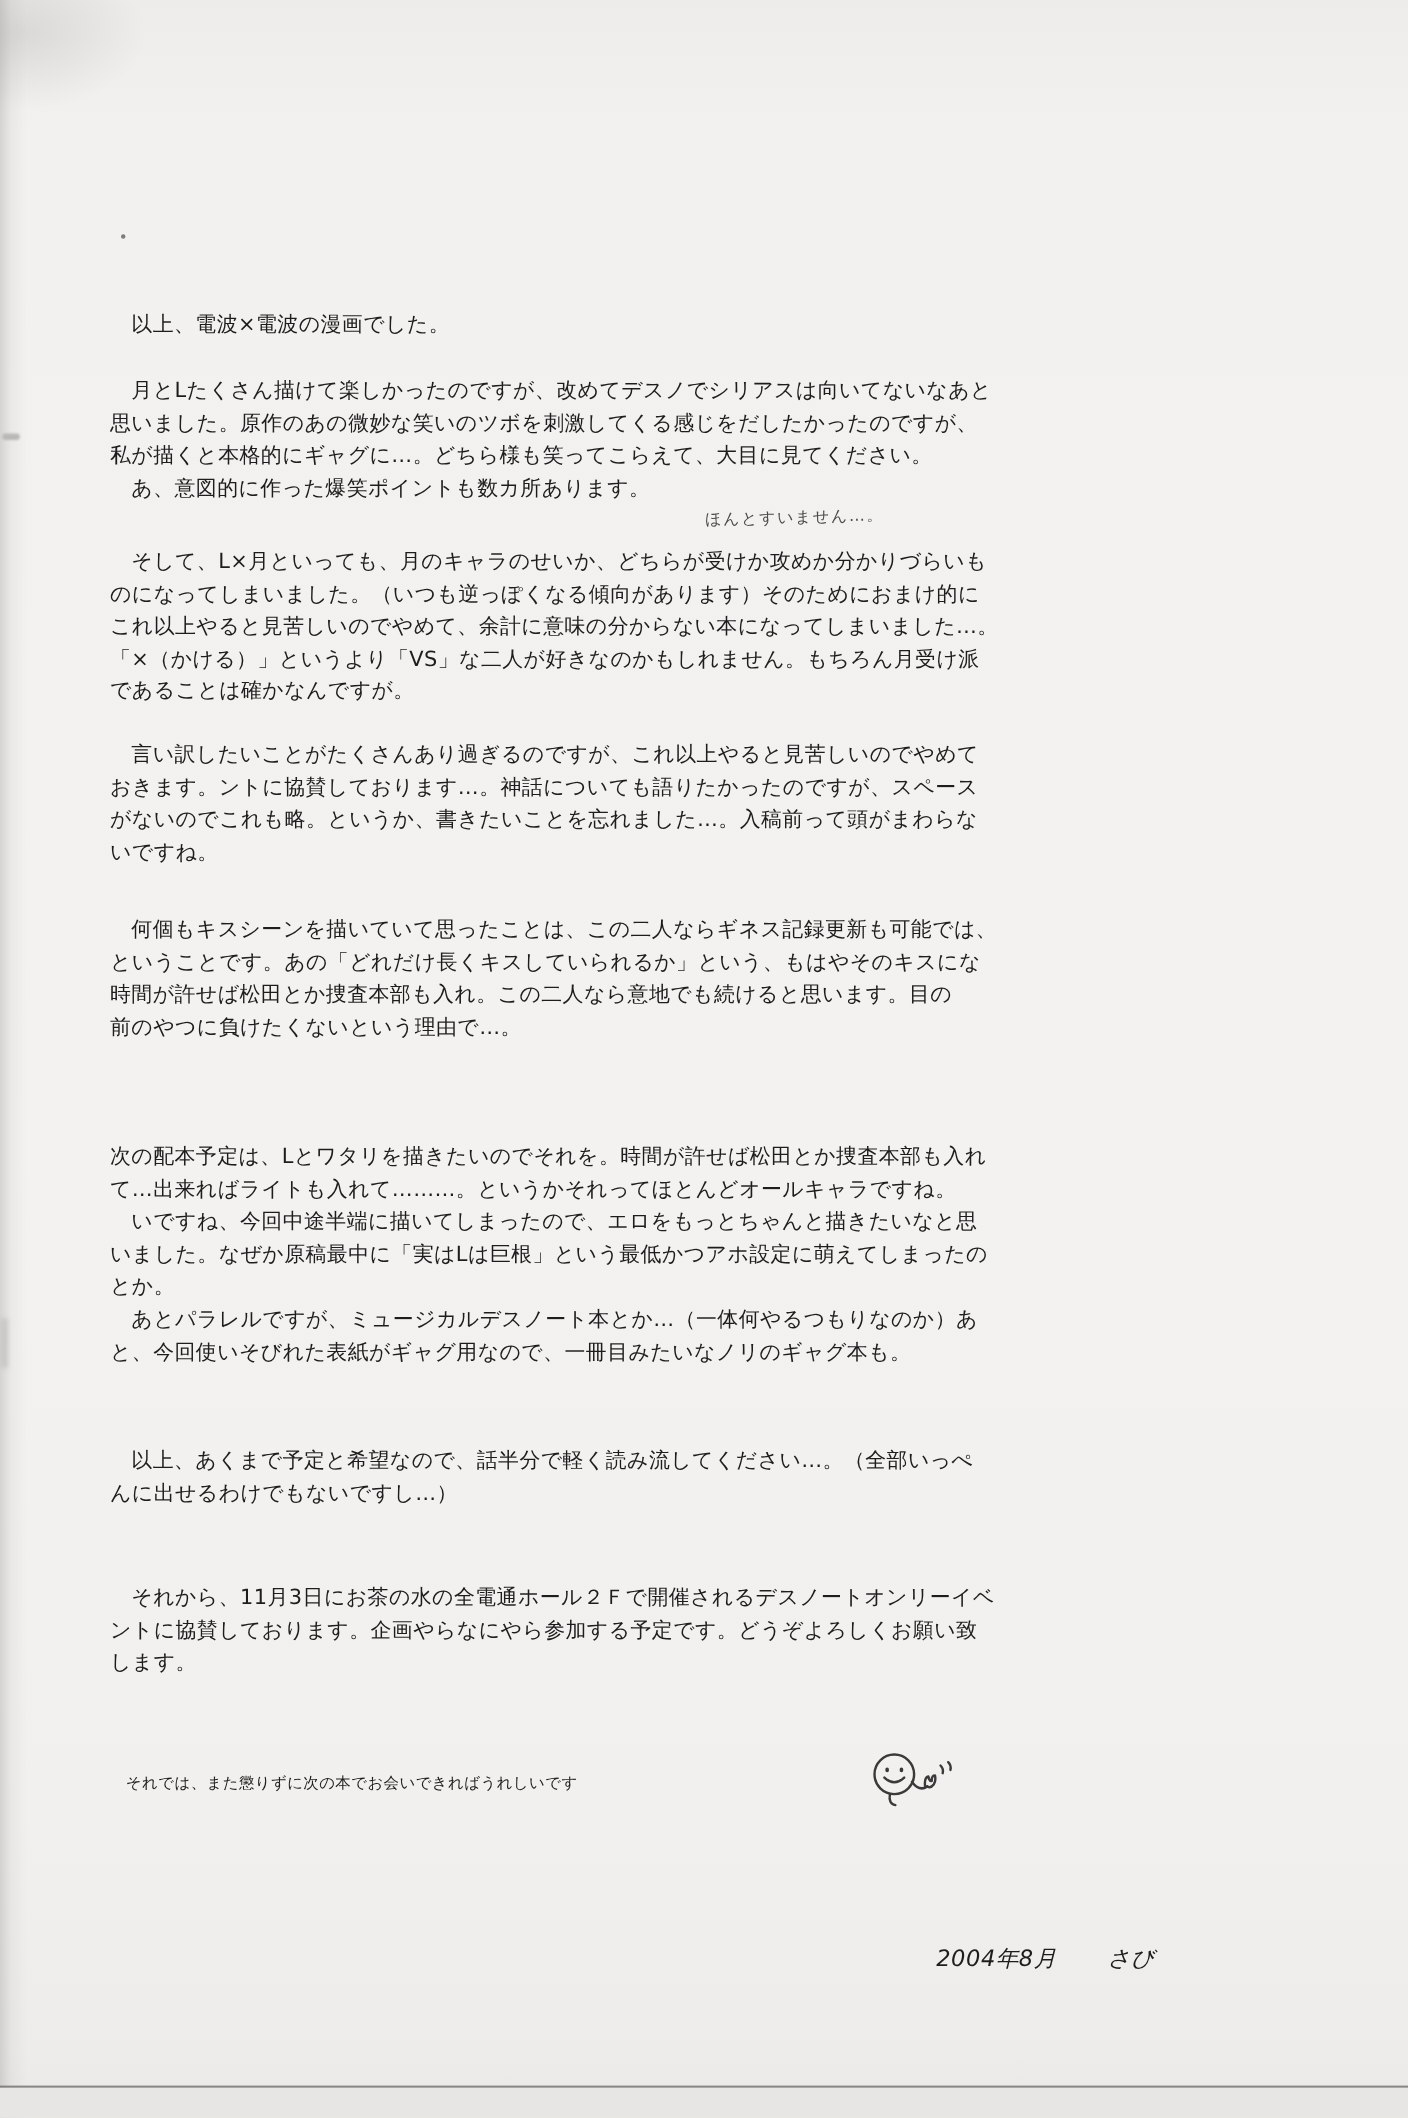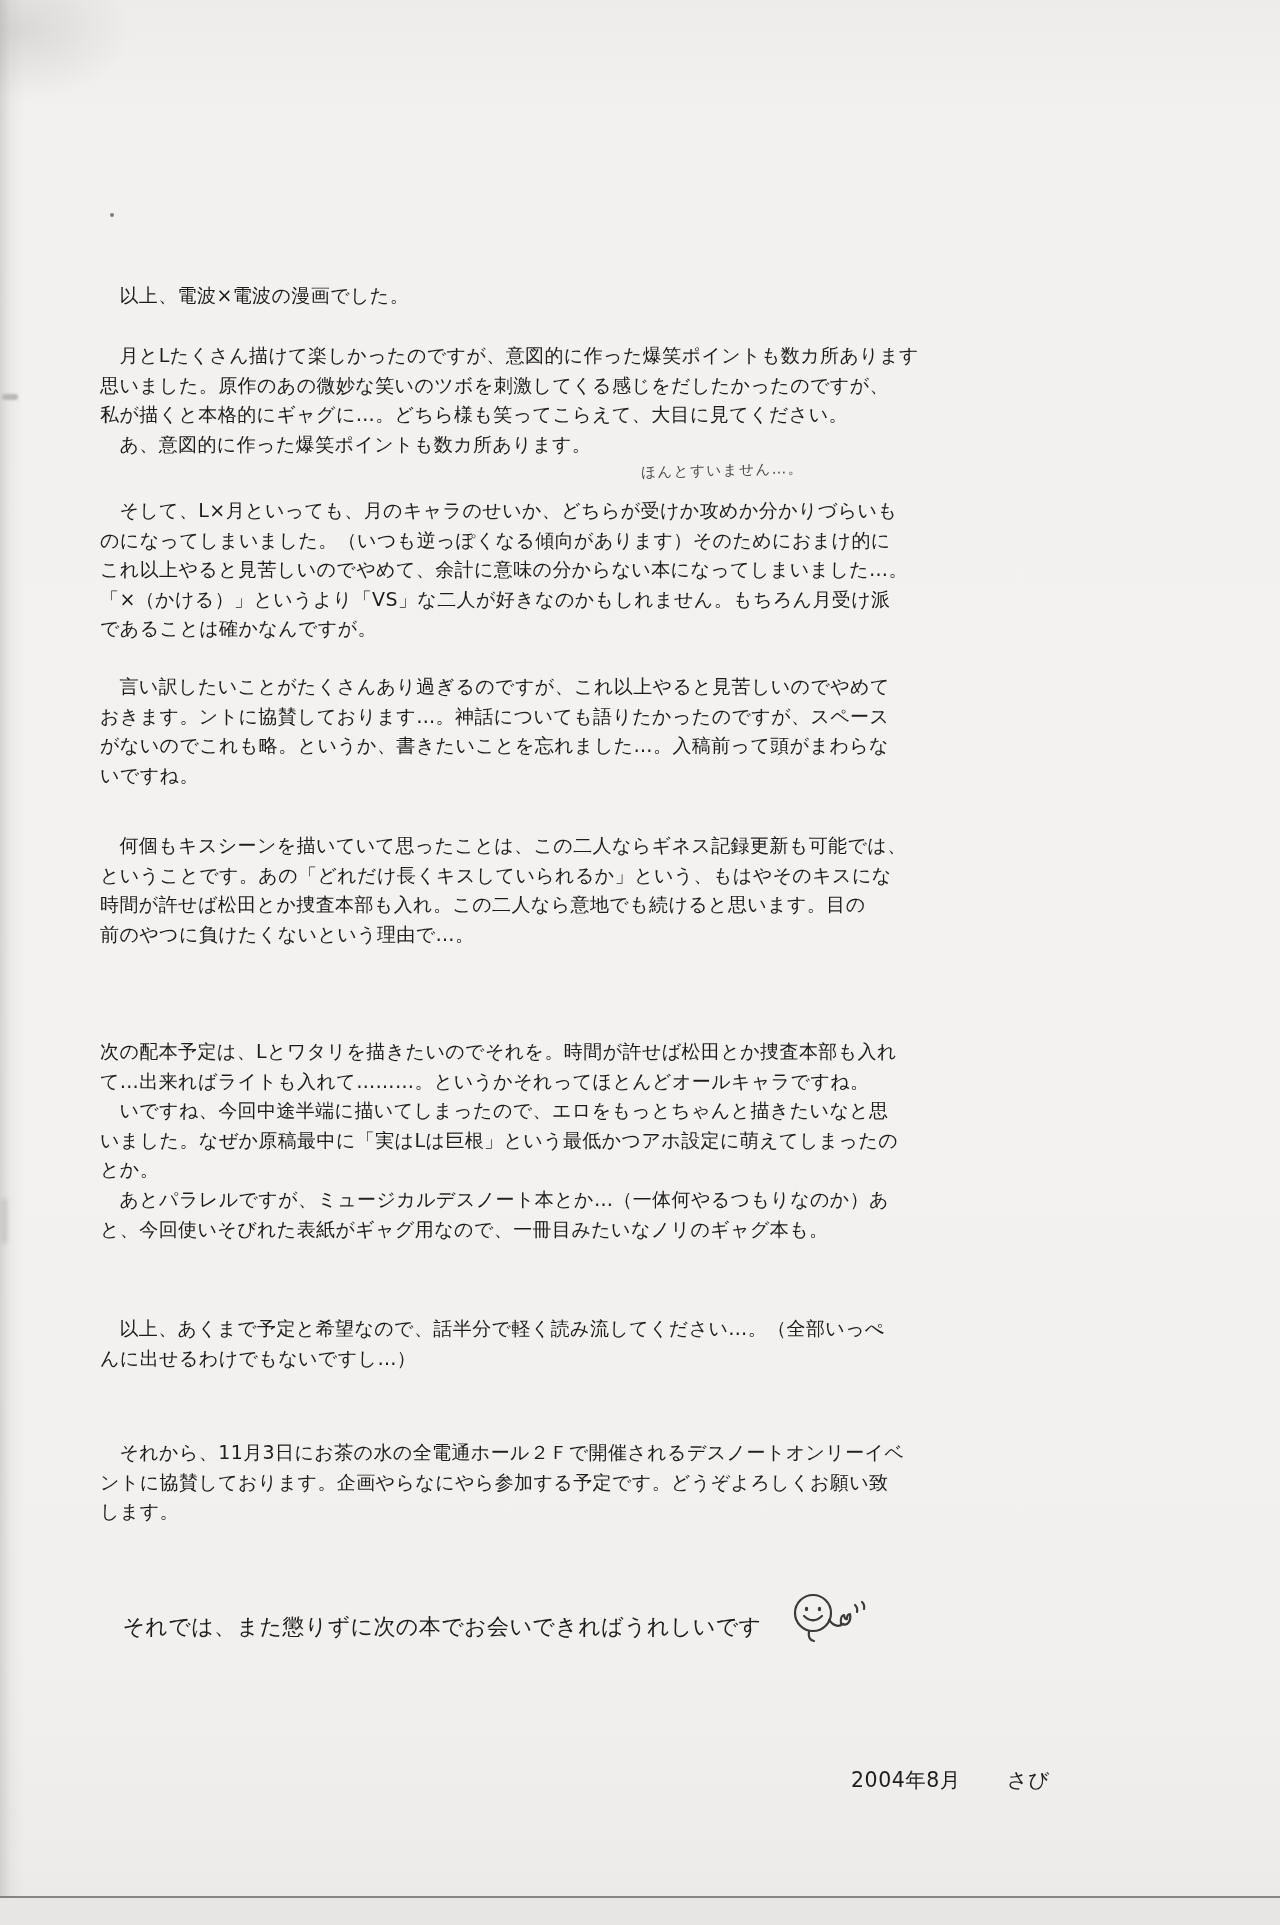--- a/index.html
+++ b/index.html
@@ -23,26 +23,26 @@
     color:#1d1d1d;
   }
   .line{white-space:pre-wrap;}
   .handwritten{
     position:absolute;left:641px;top:461px;
     font-size:14.5px;letter-spacing:1.5px;color:#4a4a48;
     transform:rotate(-1.5deg);
   }
   .closing{
     position:absolute;left:100px;top:1612px;
-    font-size:22px;letter-spacing:0.4px;color:#1d1d1d;white-space:pre-wrap;
+    font-size:14px;letter-spacing:0.4px;color:#1d1d1d;white-space:pre-wrap;
   }
   .smiley{position:absolute;left:783px;top:1588px;}
   .dateline{
     position:absolute;left:823px;top:1742px;
-    font-size:20.5px;color:#1d1d1d;letter-spacing:0.5px;white-space:pre;
+    font-size:20.5px;color:#1d1d1d;letter-spacing:0.5px;white-space:pre;font-style:italic;
   }
   .dateline .author{margin-left:46px;}
   .page-edge{
     position:absolute;left:0;top:1896px;width:1280px;height:2px;
     background:#6e6d6b;opacity:0.8;
   }
   .below-edge{
     position:absolute;left:0;top:1898px;width:1280px;height:27px;
     background:#e7e6e4;
   }
@@ -59,21 +59,21 @@
 
   <div class="speck s1"></div>
   <div class="speck s2"></div>
   <div class="speck s3"></div>
 
   <div class="block" style="top:281px">
     <div class="line">　以上、電波×電波の漫画でした。</div>
   </div>
 
   <div class="block" style="top:341px">
-    <div class="line">　月とLたくさん描けて楽しかったのですが、意図的に作った爆笑ポイントも数カ所あります</div>
+    <div class="line">　月とLたくさん描けて楽しかったのですが、改めてデスノでシリアスは向いてないなあと</div>
     <div class="line">思いました。原作のあの微妙な笑いのツボを刺激してくる感じをだしたかったのですが、</div>
     <div class="line">私が描くと本格的にギャグに…。どちら様も笑ってこらえて、大目に見てください。</div>
     <div class="line">　あ、意図的に作った爆笑ポイントも数カ所あります。</div>
   </div>
 
   <div class="handwritten">ほんとすいません…。</div>
 
   <div class="block" style="top:496px">
     <div class="line">　そして、L×月といっても、月のキャラのせいか、どちらが受けか攻めか分かりづらいも</div>
     <div class="line">のになってしまいました。（いつも逆っぽくなる傾向があります）そのためにおまけ的に</div>

